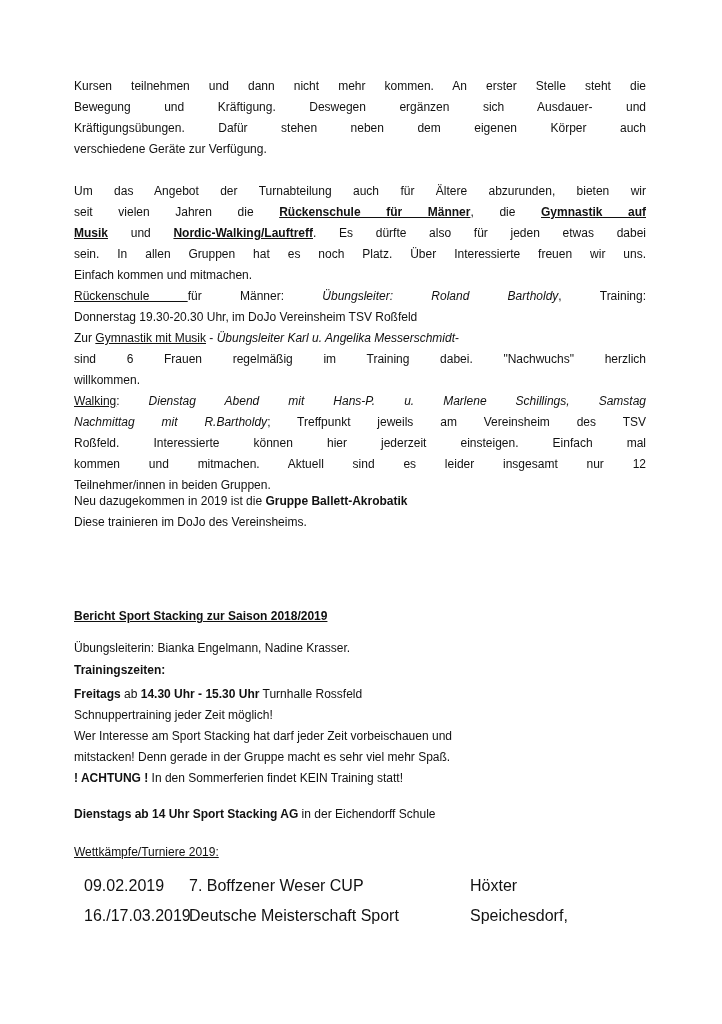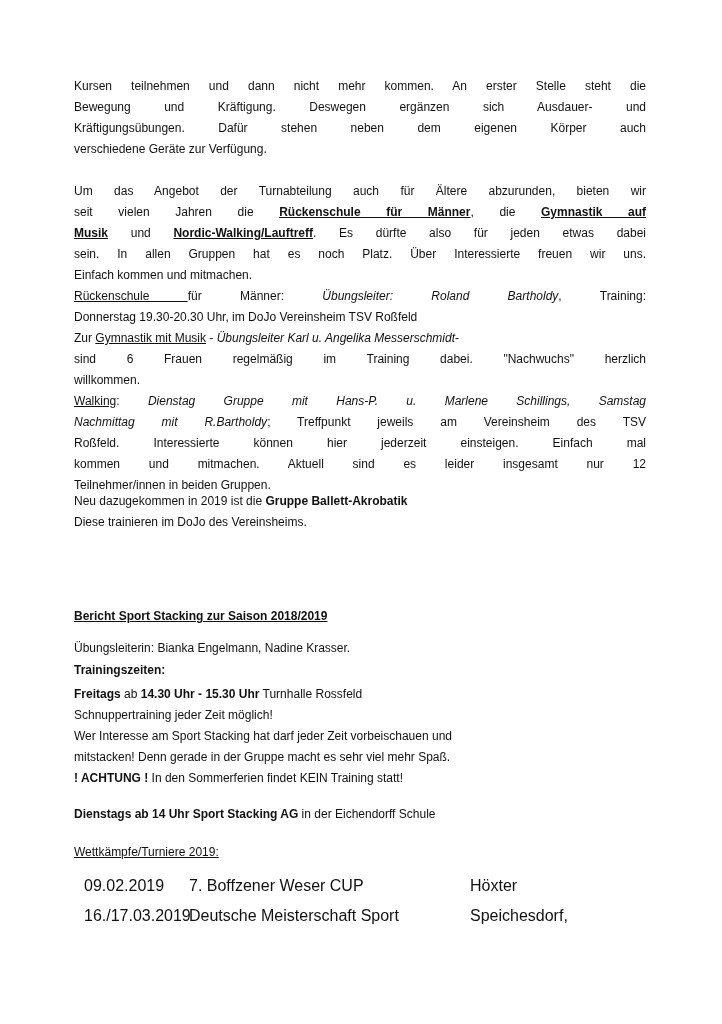--- a/index.html
+++ b/index.html
@@ -30,21 +30,21 @@
 <div class="ln just" style="top:244px">sein. In allen Gruppen hat es noch Platz. Über Interessierte freuen wir uns.</div>
 <div class="ln" style="top:265px">Einfach kommen und mitmachen.</div>
 
 <div class="ln just" style="top:286px"><span class="u">Rückenschule </span><span>für Männer: </span><span class="i">Übungsleiter: Roland Bartholdy</span><span>, Training:</span></div>
 <div class="ln" style="top:307px">Donnerstag 19.30-20.30 Uhr, im DoJo Vereinsheim TSV Roßfeld</div>
 
 <div class="ln" style="top:328px"><span>Zur </span><span class="u">Gymnastik mit Musik</span><span> - </span><span class="i">Übungsleiter Karl u. Angelika Messerschmidt</span><span>-</span></div>
 <div class="ln just" style="top:349px">sind 6 Frauen regelmäßig im Training dabei. "Nachwuchs" herzlich</div>
 <div class="ln" style="top:370px">willkommen.</div>
 
-<div class="ln just" style="top:391px"><span class="u">Walking</span><span>: </span><span class="i">Dienstag  Gruppe mit  Hans-P. u. Marlene Schillings, Samstag</span></div>
+<div class="ln just" style="top:391px"><span class="u">Walking</span><span>: </span><span class="i">Dienstag  Abend mit  Hans-P. u. Marlene Schillings, Samstag</span></div>
 <div class="ln just" style="top:412px"><span class="i">Nachmittag mit R.Bartholdy</span><span>; Treffpunkt jeweils am Vereinsheim des TSV</span></div>
 <div class="ln just" style="top:433px">Roßfeld. Interessierte können hier  jederzeit einsteigen. Einfach mal</div>
 <div class="ln just" style="top:454px">kommen und mitmachen. Aktuell sind es leider insgesamt nur 12</div>
 <div class="ln" style="top:475px">Teilnehmer/innen in beiden Gruppen.</div>
 
 <div class="ln" style="top:491px"><span>Neu dazugekommen in 2019 ist die </span><span class="b">Gruppe Ballett-Akrobatik</span></div>
 <div class="ln" style="top:512px">Diese trainieren im DoJo des Vereinsheims.</div>
 
 <div class="ln b u" style="top:606px">Bericht Sport Stacking zur Saison 2018/2019</div>
 <div class="ln" style="top:638px">Übungsleiterin: Bianka Engelmann, Nadine Krasser.</div>

